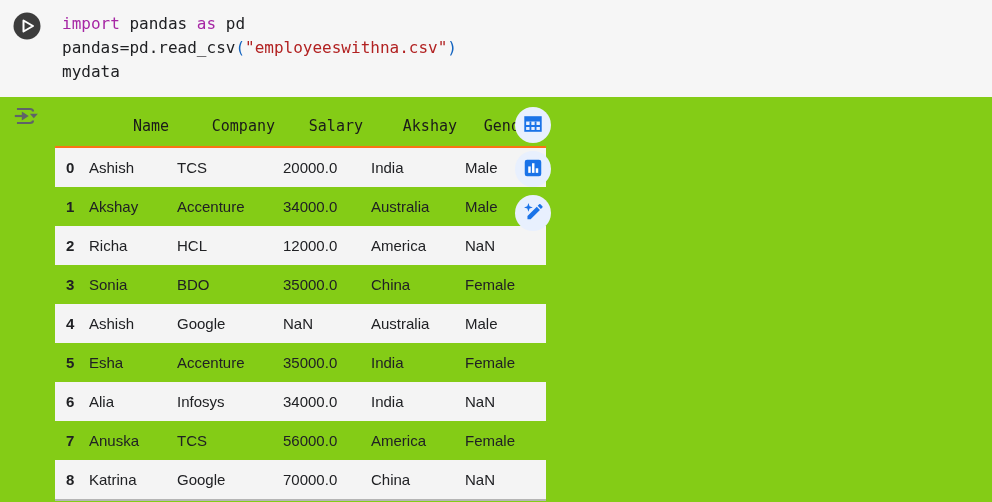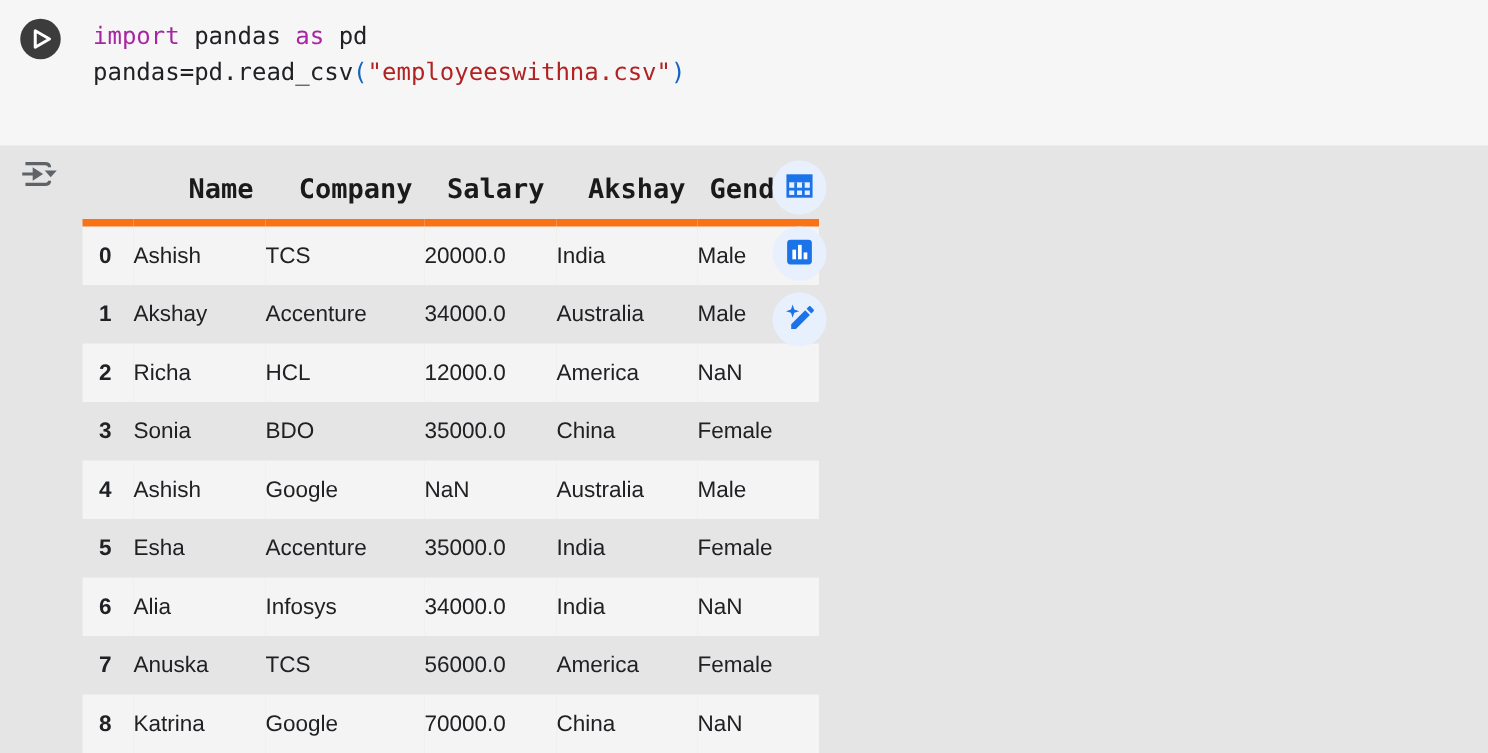--- a/index.html
+++ b/index.html
@@ -1,41 +1,41 @@
 <!DOCTYPE html>
 <html><head>
 <meta charset="utf-8">
 <style>
   html,body { margin:0; padding:0; background:#fff; }
   .stage {
     position:relative; width:992px; height:502px; overflow:hidden;
-    background:#e5e5e5; font-family:"Liberation Sans", sans-serif;
+    background:#84cc16; font-family:"Liberation Sans", sans-serif;
   }
 
   
   .code-cell { position:absolute; left:0; top:0; width:992px; height:97px; background:#F6F6F6; }
   .run-btn { position:absolute; left:12px; top:11px; width:30px; height:30px;
              border:none; background:transparent; padding:0; cursor:pointer; }
   .code { position:absolute; left:62px; top:12px; margin:0;
           font-family:"DejaVu Sans Mono", monospace; font-size:16px; line-height:24px;
           color:#202124; white-space:pre; cursor:text; }
   .tk-kw { color:#A626A4; }
   .tk-st { color:#B22222; }
   .tk-br { color:#1565C0; }
   .tk-pl { color:#202124; }
 
   
   .output-icon { position:absolute; left:10px; top:101px; width:30px; height:30px; cursor:pointer; }
 
   table.df { position:absolute; left:55px; top:106px; border-collapse:collapse;
              font-family:"Liberation Sans", sans-serif; font-size:15px; color:#202124; }
   table.df thead th {
-    font-family:"DejaVu Sans Mono", monospace; font-weight:bold; font-size:18px;
+    font-family:"DejaVu Sans Mono", monospace; font-weight:normal; font-size:15px;
     text-align:right; height:40px; padding:0 8px 0 0;
-    border-bottom:5px solid #f97316; color:#1a1a1a; white-space:nowrap;
+    border-bottom:2px solid #f97316; color:#1a1a1a; white-space:nowrap;
   }
   table.df th.c0 { width:26px; }
   table.df th.c1 { width:80px; }
   table.df th.c2 { width:98px; }
   table.df th.c3 { width:80px; }
   table.df th.c4 { width:86px; }
   table.df th.c5 { width:73px; }
   table.df tbody td { text-align:left; height:39px; padding:0 8px 0 0; white-space:nowrap; }
   table.df tbody td.idx { text-align:left; font-weight:bold; padding:0 0 0 11px; }
   table.df tbody tr:nth-child(odd) { background:#F4F4F4; }
@@ -52,21 +52,21 @@
 
   <div class="code-cell">
     <button class="run-btn">
       <span>
         <svg width="30" height="30" viewBox="0 0 30 30">
           <circle cx="15" cy="15" r="13.5" fill="#3C3C3C"></circle>
           <polygon points="11.5,9.5 21,15 11.5,20.5" fill="#3C3C3C" stroke="#ffffff" stroke-width="2" stroke-linejoin="round"></polygon>
         </svg>
       </span>
     </button>
-    <pre class="code" id="code"><div><span class="tk-kw">import</span><span class="tk-pl"> pandas </span><span class="tk-kw">as</span><span class="tk-pl"> pd</span></div><div><span class="tk-pl">pandas=pd.read_csv</span><span class="tk-br">(</span><span class="tk-st">"employeeswithna.csv"</span><span class="tk-br">)</span></div></pre>
+    <pre class="code" id="code"><div><span class="tk-kw">import</span><span class="tk-pl"> pandas </span><span class="tk-kw">as</span><span class="tk-pl"> pd</span></div><div><span class="tk-pl">pandas=pd.read_csv</span><span class="tk-br">(</span><span class="tk-st">"employeeswithna.csv"</span><span class="tk-br">)</span></div><div><span class="tk-pl">mydata</span></div></pre>
   </div>
 
   <div>
     <span class="output-icon">
       <svg width="30" height="30" viewBox="0 0 28 28">
         <path d="M6.5 7.5 H18.5 C21 7.5 21.5 8.5 21.5 9.8" fill="none" stroke="#5F6368" stroke-width="2"></path>
         <path d="M6.5 20.5 H18.5 C21 20.5 21.5 19.5 21.5 18.2" fill="none" stroke="#5F6368" stroke-width="2"></path>
         <path d="M4.5 14 H12" fill="none" stroke="#5F6368" stroke-width="2"></path>
         <polygon points="11,9.8 17.5,14 11,18.2" fill="#5F6368"></polygon>
         <polygon points="18.5,11.8 26,11.8 22.2,16" fill="#5F6368"></polygon>

